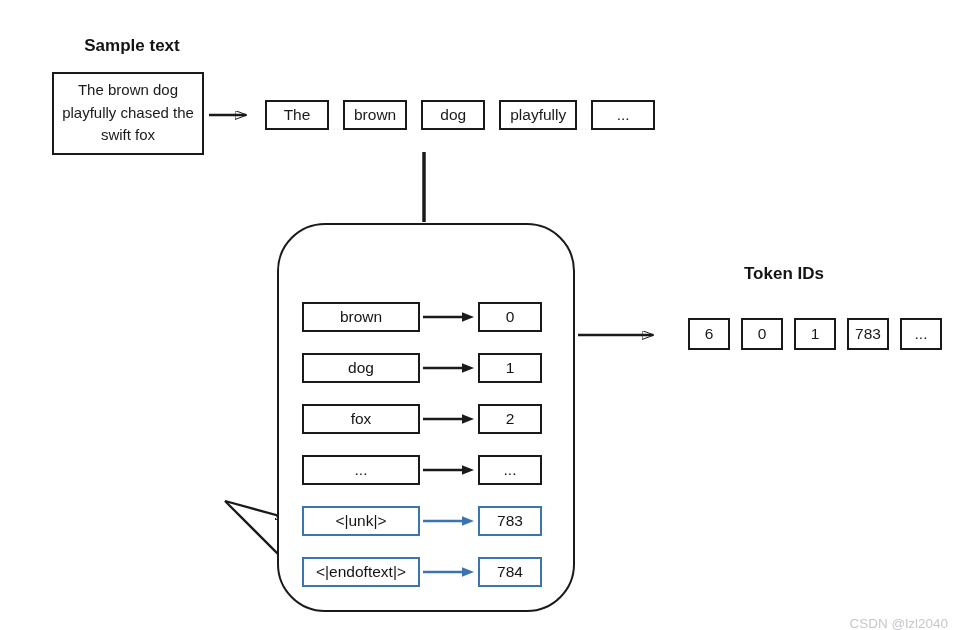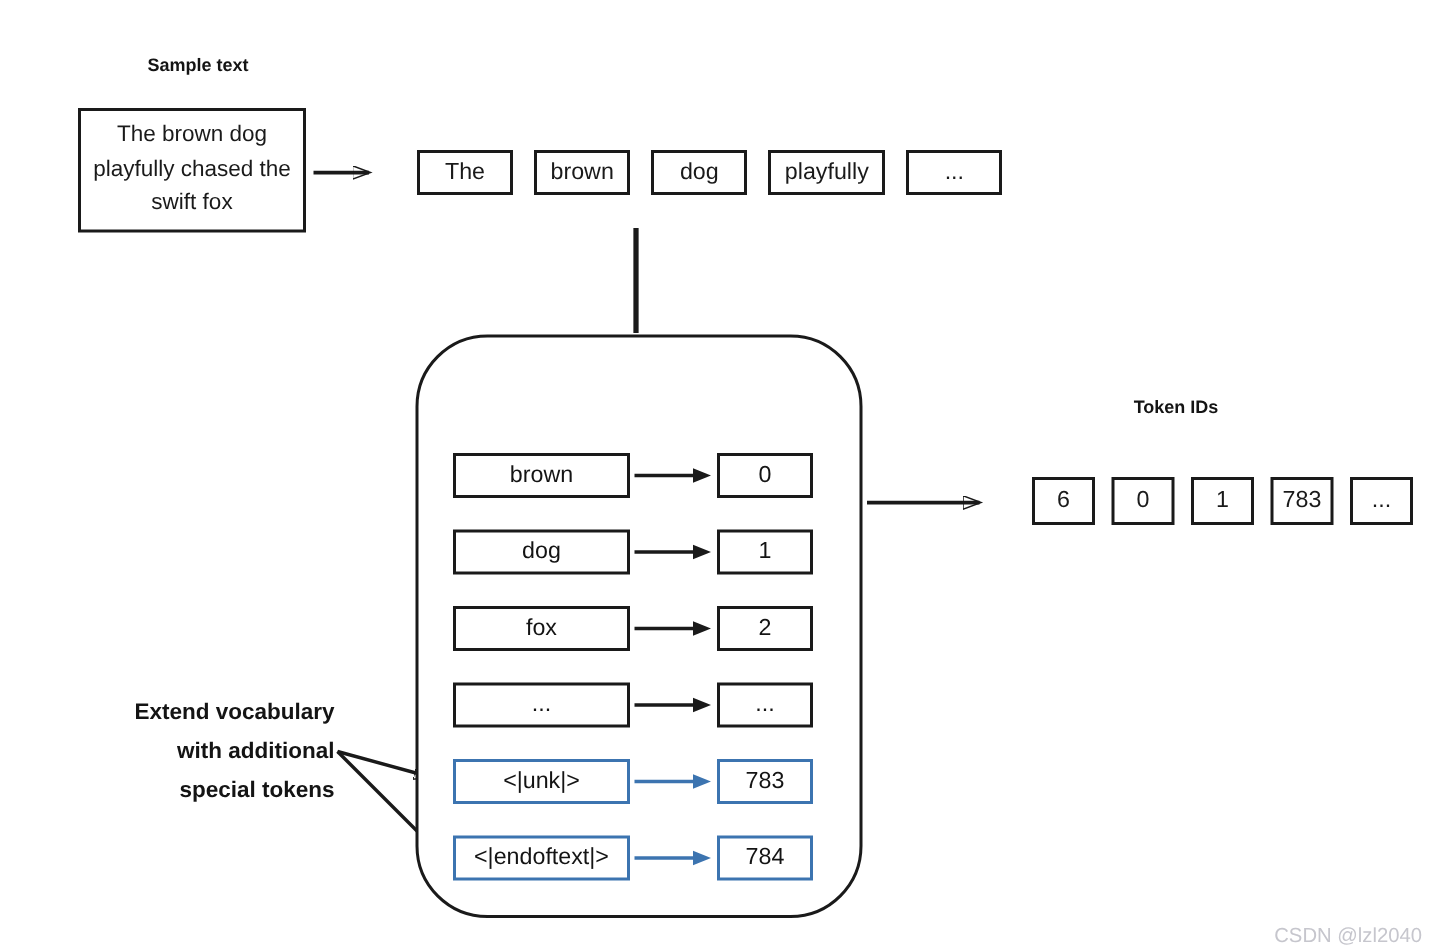--- a/index.html
+++ b/index.html
@@ -8,32 +8,32 @@
     --wm:#c6c6cd;
   }
   html,body{margin:0;padding:0;background:#fff;}
   .canvas{
     position:relative;width:958px;height:630px;background:#ffffff;overflow:hidden;
     font-family:"Liberation Sans",sans-serif;color:var(--ink);
   }
   .overlay{position:absolute;left:0;top:0;width:958px;height:630px;pointer-events:none;}
   .overlay line,.overlay path{stroke:var(--ink);fill:none;}
 
-  .heading{position:absolute;font-weight:bold;font-size:12px;text-align:center;color:#141414;}
+  .heading{position:absolute;font-weight:bold;font-size:17px;text-align:center;color:#141414;}
   .sample-heading{left:47px;top:36px;width:170px;}
   .tokenized-heading{left:341px;top:37px;width:240px;}
   .vocab-heading{left:277px;top:251px;width:298px;}
   .tokenids-heading{left:704px;top:264px;width:160px;}
 
   .sample-box{
     position:absolute;left:52px;top:72px;width:152px;height:83px;box-sizing:border-box;
     border:2px solid var(--ink);padding:5px 7px;font-size:15px;line-height:1.5;text-align:center;
   }
 
-  .tokens-row{position:absolute;left:278px;top:100px;display:flex;gap:14px;}
+  .tokens-row{position:absolute;left:265px;top:100px;display:flex;gap:14px;}
   .token-box{
     box-sizing:border-box;border:2px solid var(--ink);min-width:64px;height:30px;
     padding:0 9px;display:flex;align-items:center;justify-content:center;font-size:15.5px;
   }
 
   .vocab-rect{
     position:absolute;left:277px;top:223px;width:298px;height:389px;box-sizing:border-box;
     border:2px solid var(--ink);border-radius:48px;background:#fff;
   }
 
@@ -139,25 +139,20 @@
       <div class="vocab-row special">
         <div class="vbox word">&lt;|endoftext|&gt;</div>
         <svg class="row-arrow" width="54" height="16" viewBox="0 0 54 16">
           <line x1="1" y1="8" x2="40" y2="8"></line>
           <polygon points="40,3.2 52,8 40,12.8"></polygon>
         </svg>
         <div class="vbox idbox">784</div>
       </div>
     </div>
 
-  <div class="extend-note">
-    <span>Extend vocabulary</span>
-    <span>with additional</span>
-    <span>special tokens</span>
-  </div>
 
   <div class="heading tokenids-heading">Token IDs</div>
   <div class="tokenids-row">
       <div class="id-chip">6</div>
       <div class="id-chip">0</div>
       <div class="id-chip">1</div>
       <div class="id-chip">783</div>
       <div class="id-chip">...</div>
     </div>
 

